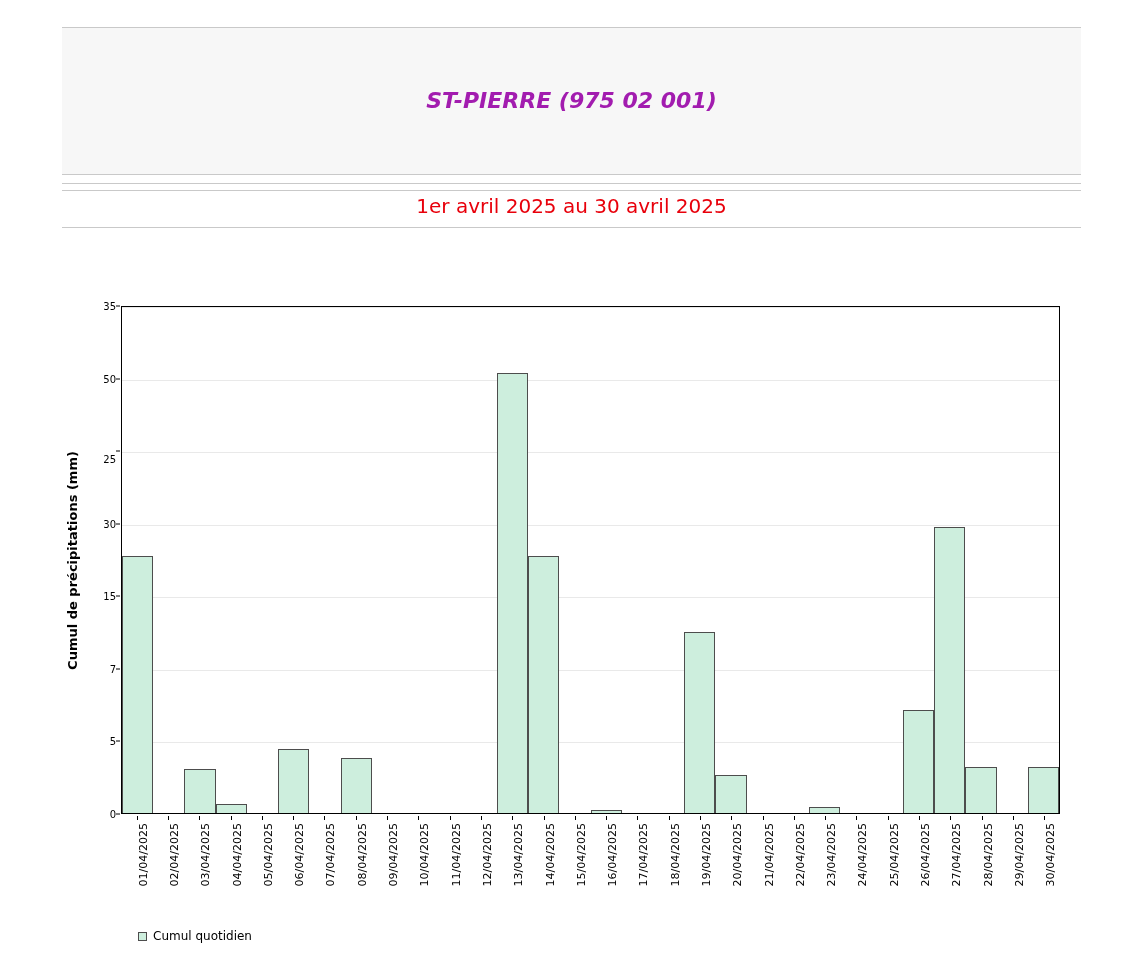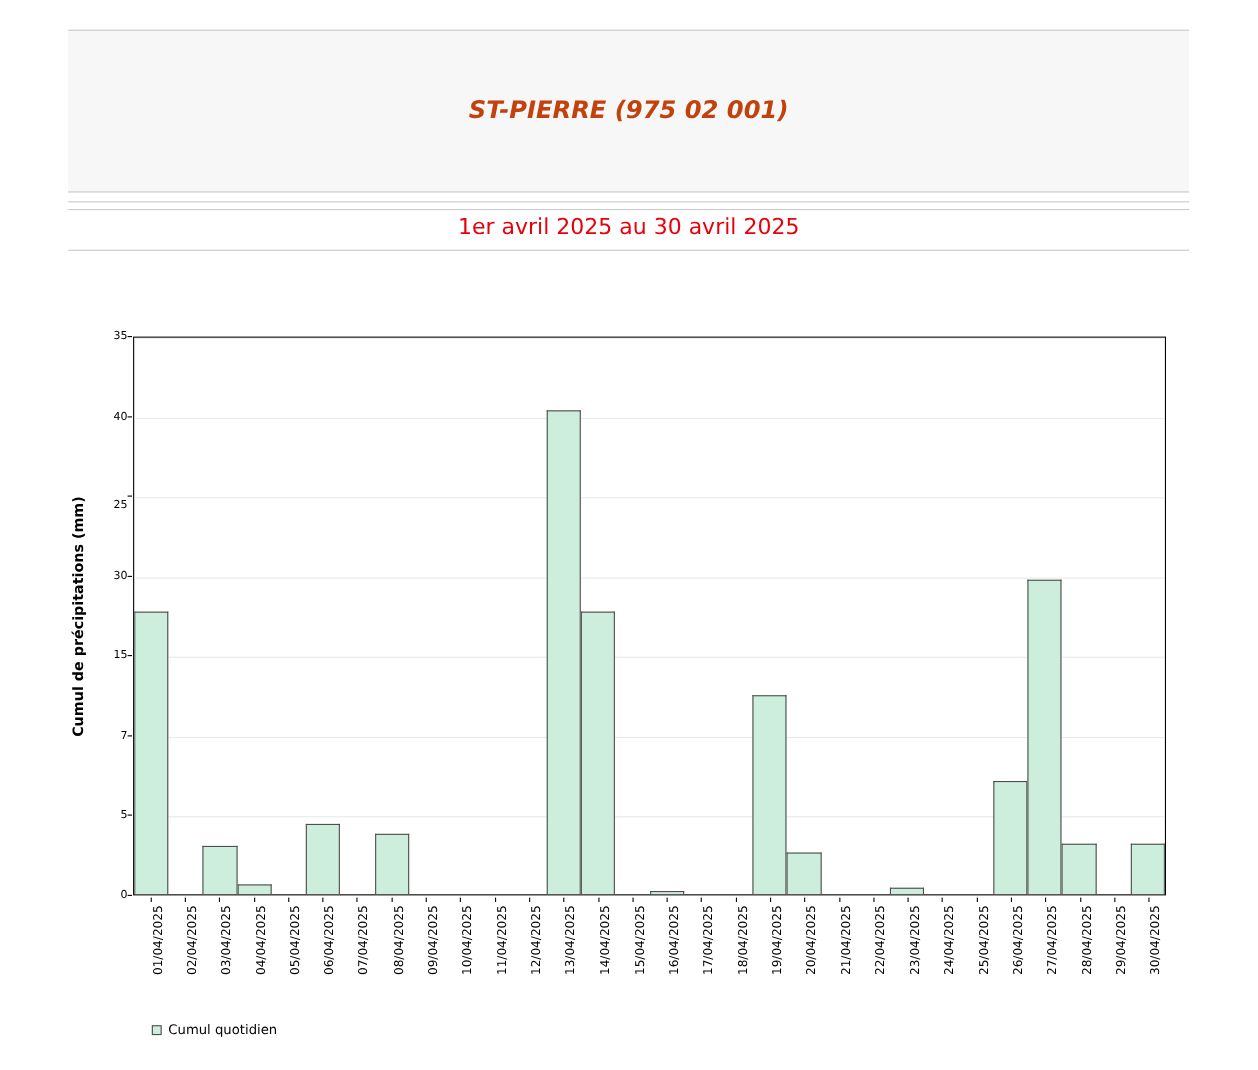--- a/index.html
+++ b/index.html
@@ -38,21 +38,21 @@
   }
   .title-sub {
     position: absolute;
     left: 0;
     top: 60px;
     width: 100%;
     text-align: center;
     font-size: 22px;
     font-style: italic;
     font-weight: bold;
-    color: #c2410c;
+    color: #a21caf;
   }
   .rule {
     position: absolute;
     left: 62px;
     width: 1019px;
     height: 0;
     border-top: 1px solid #c9c9c9;
   }
   .rule-a { top: 183px; }
   .rule-b { top: 190px; }
@@ -240,21 +240,21 @@
       <div class="y-tick" style="top: 435.429px;">5</div>
       <div class="y-tickmark" style="top: 435.429px;"></div>
       <div class="y-tick" style="top: 362.857px;">7</div>
       <div class="y-tickmark" style="top: 362.857px;"></div>
       <div class="y-tick" style="top: 290.286px; text-align: center;">15</div>
       <div class="y-tickmark" style="top: 290.286px;"></div>
       <div class="y-tick" style="top: 217.714px;">30</div>
       <div class="y-tickmark" style="top: 217.714px;"></div>
       <div class="y-tick" style="top: 153px; margin-left: 33px;">25</div>
       <div class="y-tickmark" style="top: 145.143px;"></div>
-      <div class="y-tick" style="top: 72.5714px;">40</div>
+      <div class="y-tick" style="top: 72.5714px;">50</div>
       <div class="y-tickmark" style="top: 72.5714px;"></div>
       <div class="y-tick" style="top: 0px;">35</div>
       <div class="y-tickmark" style="top: 0px;"></div>
     </div>
 
   <div class="plot">
     <div id="gridlines">
         <div class="gridline" style="top: 435.429px;"></div>
         <div class="gridline" style="top: 362.857px;"></div>
         <div class="gridline" style="top: 290.286px;"></div>

